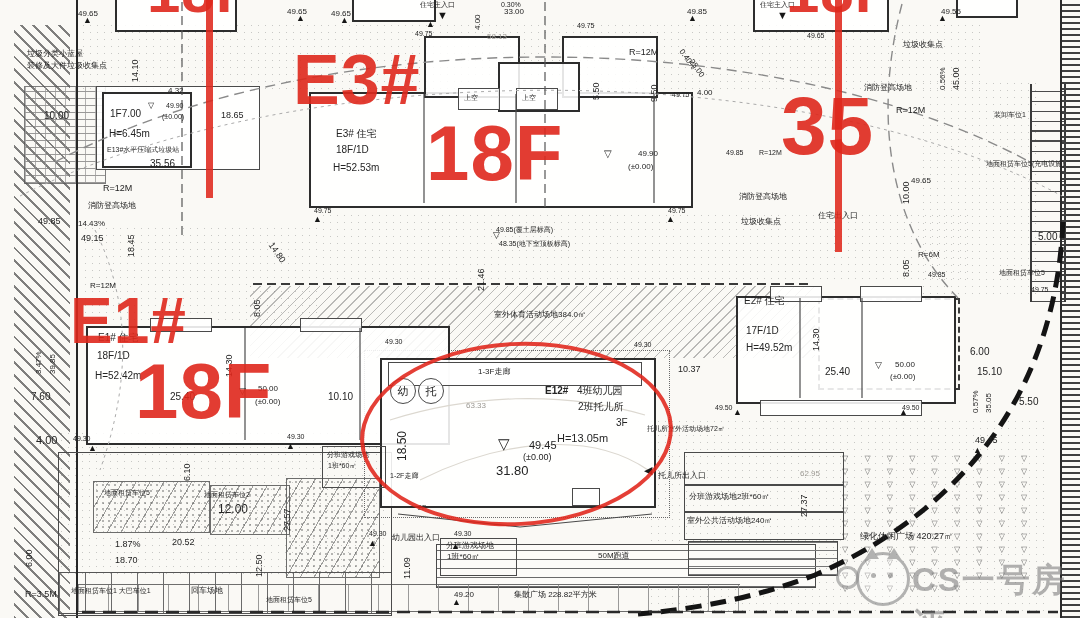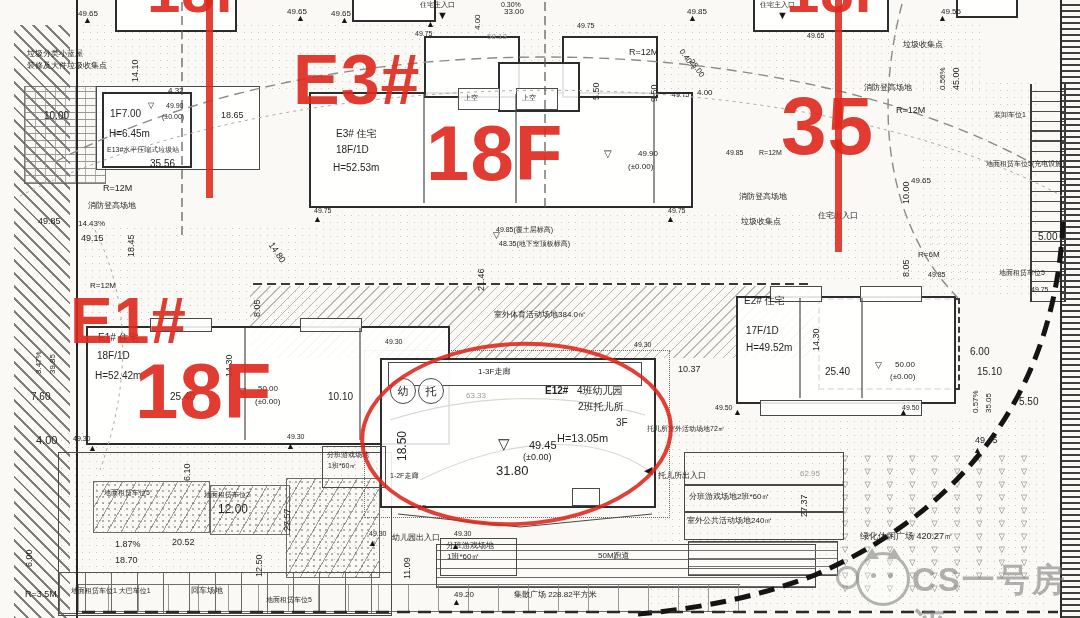--- a/index.html
+++ b/index.html
@@ -209,21 +209,21 @@
   <i class="lbl s7" style="left:715px;top:404px">49.50</i>
   <i class="lbl s7" style="left:902px;top:404px">49.50</i>
   <i class="lbl s10" style="left:970px;top:347px">6.00</i>
   <i class="lbl s10" style="left:977px;top:367px">15.10</i>
   <i class="lbl s10" style="left:1019px;top:397px">5.50</i>
   <i class="lbl v s8" style="left:972px;top:413px">0.57%</i>
   <i class="lbl v s8" style="left:985px;top:413px">35.05</i>
   <i class="lbl" style="left:975px;top:436px">49.45</i>
   <i class="lbl v" style="left:800px;top:517px">27.37</i>
   <i class="lbl faint s8" style="left:800px;top:470px">62.95</i>
-  <i class="lbl faint s8" style="left:466px;top:392px">63.33</i>
+  <i class="lbl faint s8" style="left:466px;top:402px">63.33</i>
   <i class="lbl s7" style="left:385px;top:338px">49.30</i>
   <i class="lbl s7" style="left:634px;top:341px">49.30</i>
   <i class="lbl v s12" style="left:396px;top:461px">18.50</i>
   <i class="lbl s11" style="left:529px;top:440px">49.45</i>
   <i class="lbl" style="left:523px;top:453px">(±0.00)</i>
   <i class="lbl s13" style="left:496px;top:464px">31.80</i>
   <i class="lbl s11" style="left:36px;top:435px">4.00</i>
   <i class="lbl s7" style="left:73px;top:435px">49.30</i>
   <i class="lbl v" style="left:183px;top:481px">6.10</i>
   <i class="lbl s7" style="left:287px;top:433px">49.30</i>

